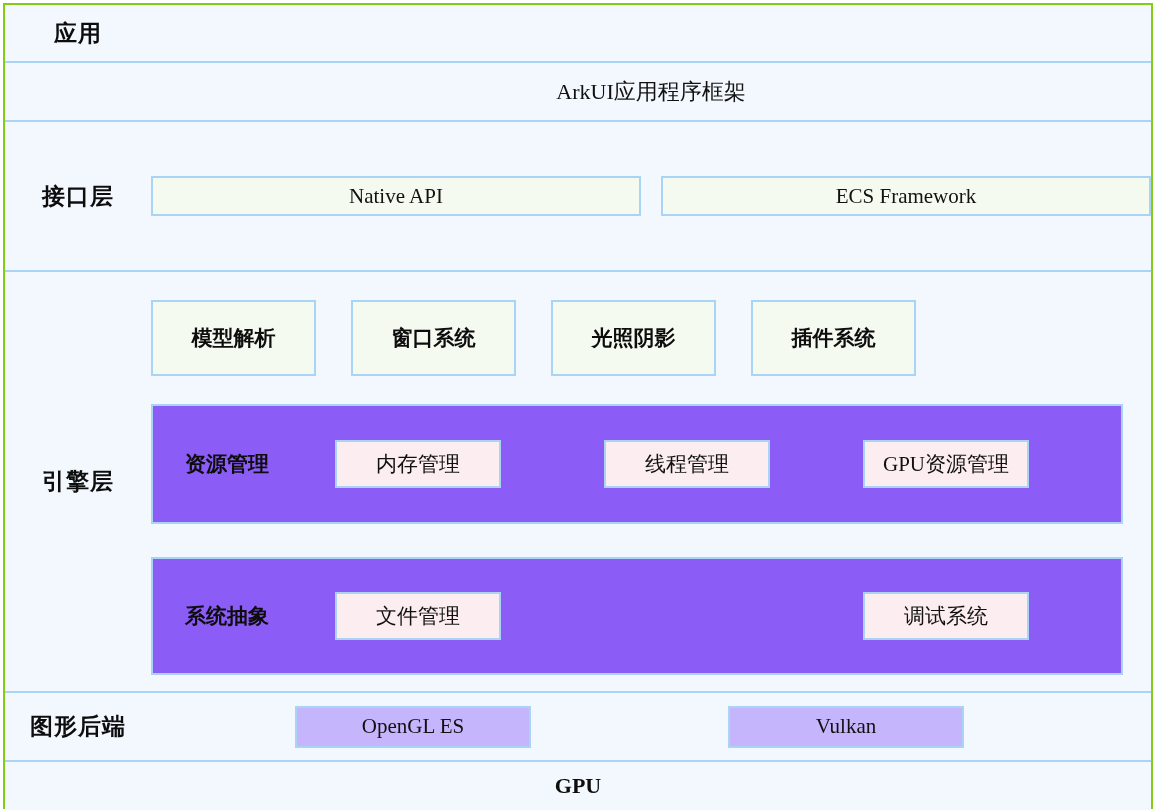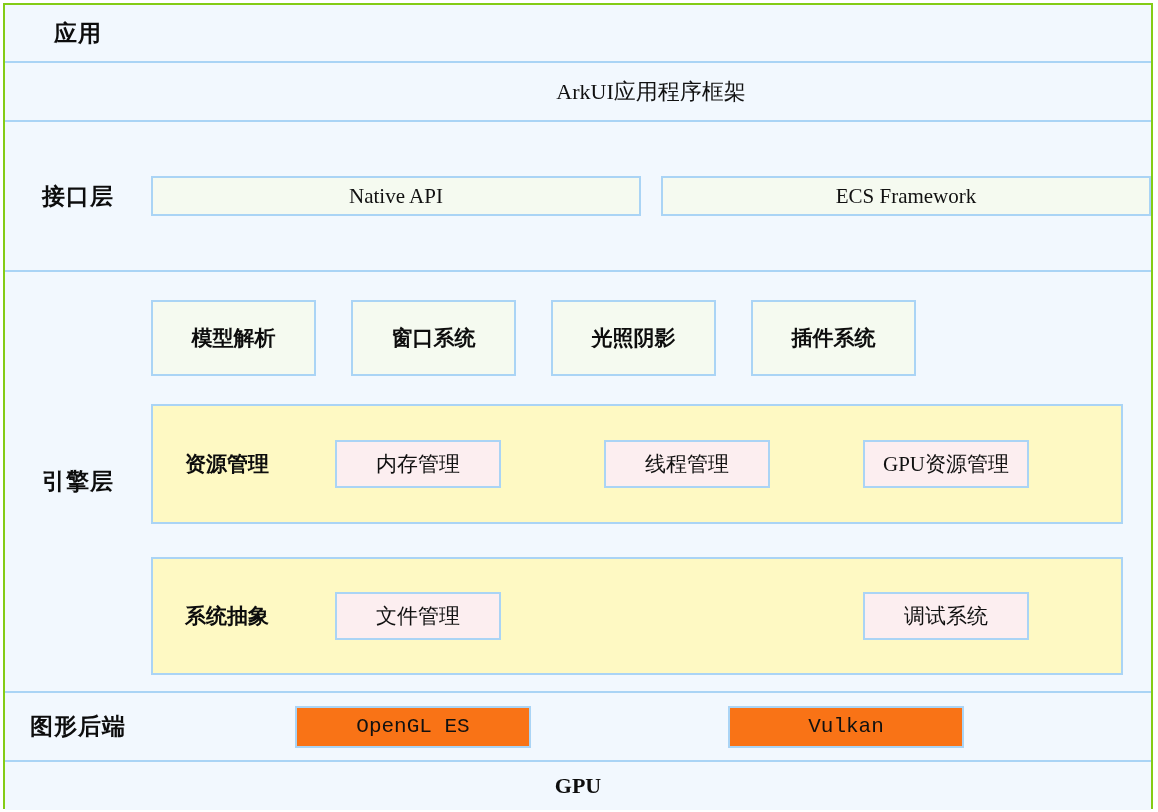--- a/index.html
+++ b/index.html
@@ -89,21 +89,21 @@
     display:flex;align-items:center;justify-content:center;
     font-weight:bold;
     font-size:21px;
     color:#0d0d0d;
     font-family:"Liberation Sans","DejaVu Sans",sans-serif;
   }
   .group-panel{
     position:relative;
     width:972px;
     box-sizing:border-box;
-    background:#fef9c3;
+    background:#8b5cf6;
     border:2px solid #aad4f5;
     display:flex;align-items:center;
   }
   .group-panel.res{height:120px;margin-top:28px;}
   .group-panel.sys{height:118px;margin-top:33px;}
   .group-title{
     position:absolute;
     left:32px;
     font-weight:bold;
     font-size:21px;
@@ -129,24 +129,24 @@
   
   .gfx-body{
     position:absolute;left:146px;top:0;right:0;height:100%;
     display:flex;align-items:center;
   }
   .gfx-box{
     position:absolute;
     height:42px;
     width:236px;
     box-sizing:border-box;
-    background:#f97316;
-    border:2px solid #aad4f5;
-    display:flex;align-items:center;justify-content:center;
-    font-family:Liberation Mono, monospace;
+    background:#c4b5fd;
+    border:2px solid #aad4f5;
+    display:flex;align-items:center;justify-content:center;
+    font-family:Liberation Serif, serif;
     font-size:21px;
     color:#111;
   }
   .gfx-1{left:144px;}
   .gfx-2{left:577px;}
 
   
   .gpu-row{
     position:absolute;left:0;top:0;width:100%;height:100%;
     display:flex;align-items:center;justify-content:center;

